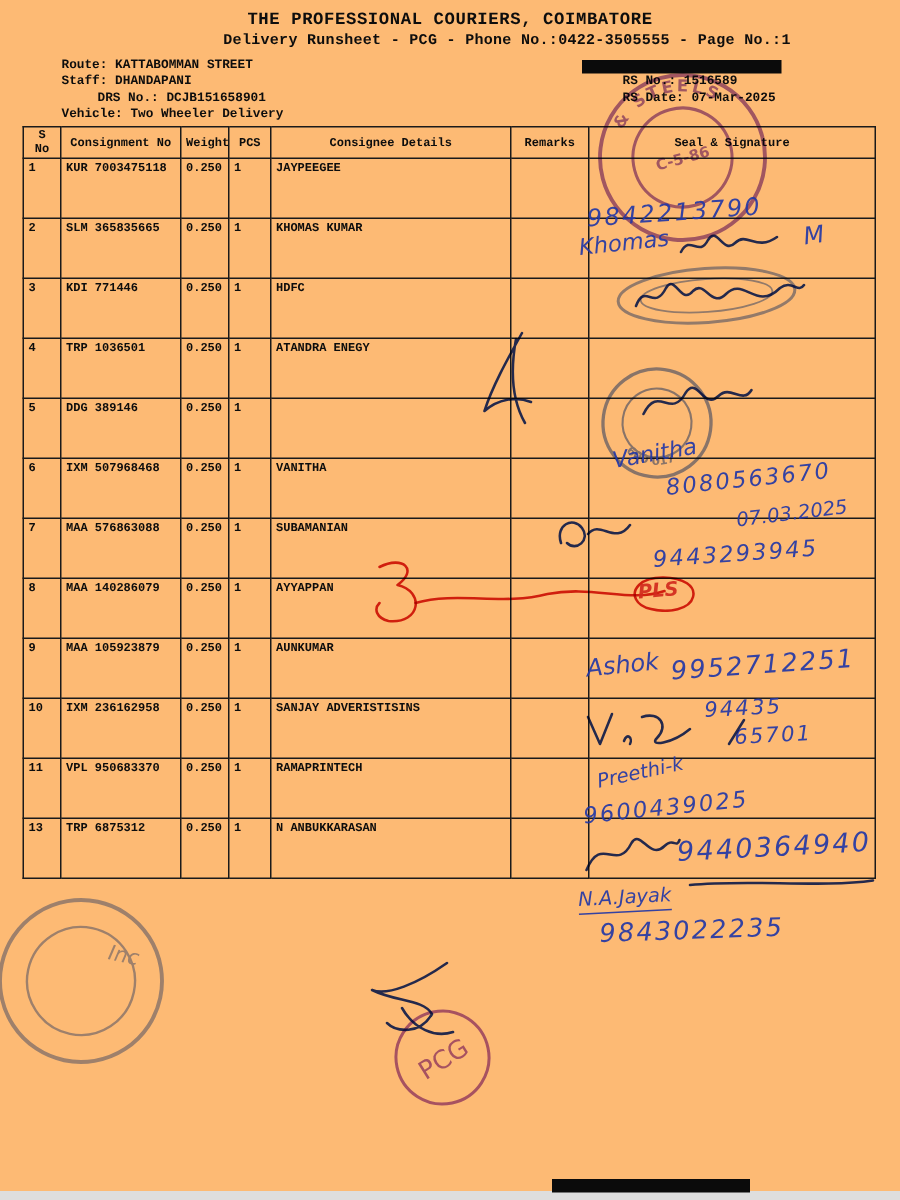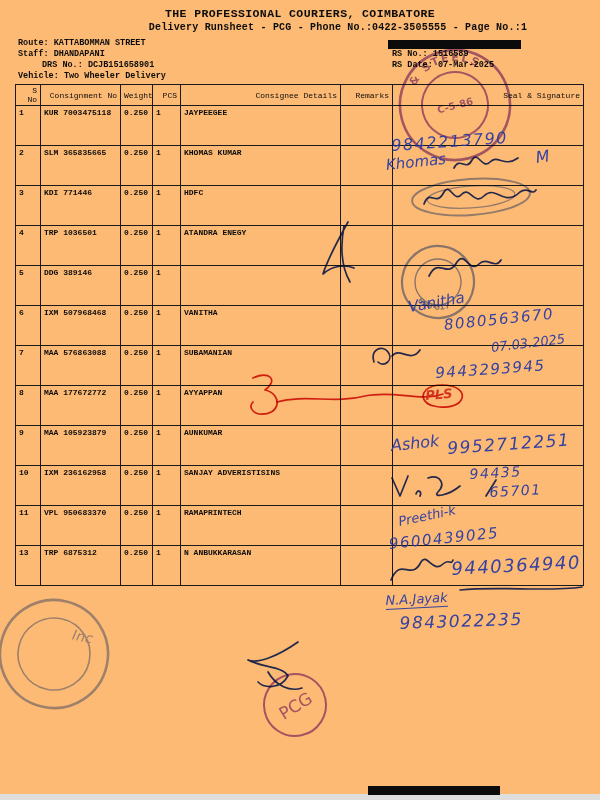--- a/index.html
+++ b/index.html
@@ -1,24 +1,24 @@
 <!DOCTYPE html>
 <html><head>
 <meta charset="utf-8">
 <style>
   html,body{margin:0;padding:0;background:#888;}
   .page{position:relative;width:600px;height:800px;background:#fdba74;overflow:hidden;
         font-family:"Liberation Mono","DejaVu Sans Mono",monospace;color:#0d0d0d;}
   .typed{position:absolute;font-weight:700;white-space:nowrap;}
   .title{top:7px;left:0;width:100%;text-align:center;font-size:11.5px;letter-spacing:.4px;}
   .subtitle{top:22px;left:0;width:100%;text-align:center;font-size:10px;letter-spacing:.2px;margin-left:38px;}
-  .inf{font-size:8.5px;}
+  .inf{font-size:8.5px;margin-left:23px;}
   .sheet-table{position:absolute;left:15px;top:84px;width:568px;border-collapse:collapse;
                table-layout:fixed;z-index:1;}
-  .sheet-table th{border:1px solid #1a1a1a;font-size:8px;font-weight:400;text-align:right;
+  .sheet-table th{border:1px solid #1a1a1a;font-size:8px;font-weight:700;text-align:center;
                   padding:1px 3px;height:10px;overflow:hidden;}
   .sheet-table td{border:1px solid #1a1a1a;font-size:8px;font-weight:700;vertical-align:top;
                   padding:2px 3px;height:35px;overflow:hidden;}
   .stamp{position:absolute;z-index:2;mix-blend-mode:multiply;pointer-events:none;}
   .hw{position:absolute;z-index:3;font-family:"DejaVu Sans",sans-serif;font-style:italic;
       color:#2438a6;white-space:nowrap;transform-origin:left bottom;opacity:.92;}
   .hw.num{letter-spacing:1.5px;}
   .hw.red{color:#d22a1e;}
   .scrib{position:absolute;z-index:3;overflow:visible;mix-blend-mode:multiply;}
   .scrib path{fill:none;stroke:#2438a6;stroke-width:1.7;stroke-linecap:round;stroke-linejoin:round;}
@@ -144,21 +144,21 @@
           <td>7</td>
           <td>MAA 576863088</td>
           <td>0.250</td>
           <td>1</td>
           <td>SUBAMANIAN</td>
           <td></td>
           <td></td>
         </tr>
       <tr>
           <td>8</td>
-          <td>MAA 177672772</td>
+          <td>MAA 140286079</td>
           <td>0.250</td>
           <td>1</td>
           <td>AYYAPPAN</td>
           <td></td>
           <td></td>
         </tr>
       <tr>
           <td>9</td>
           <td>MAA 105923879</td>
           <td>0.250</td>

